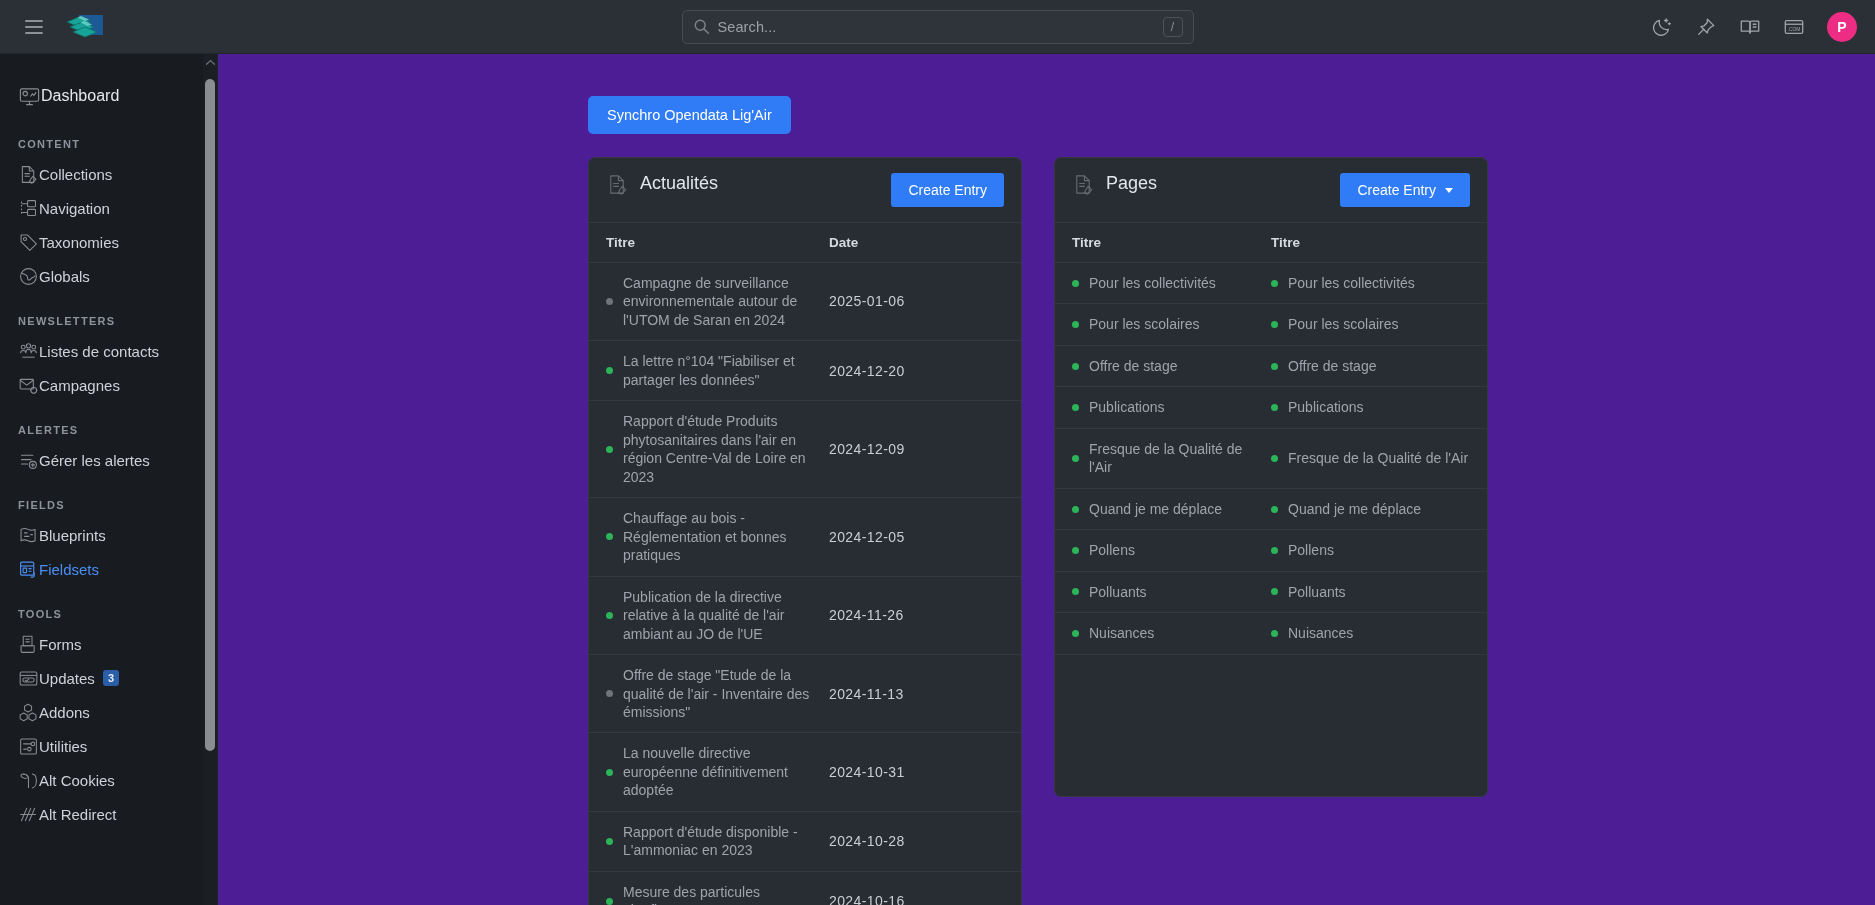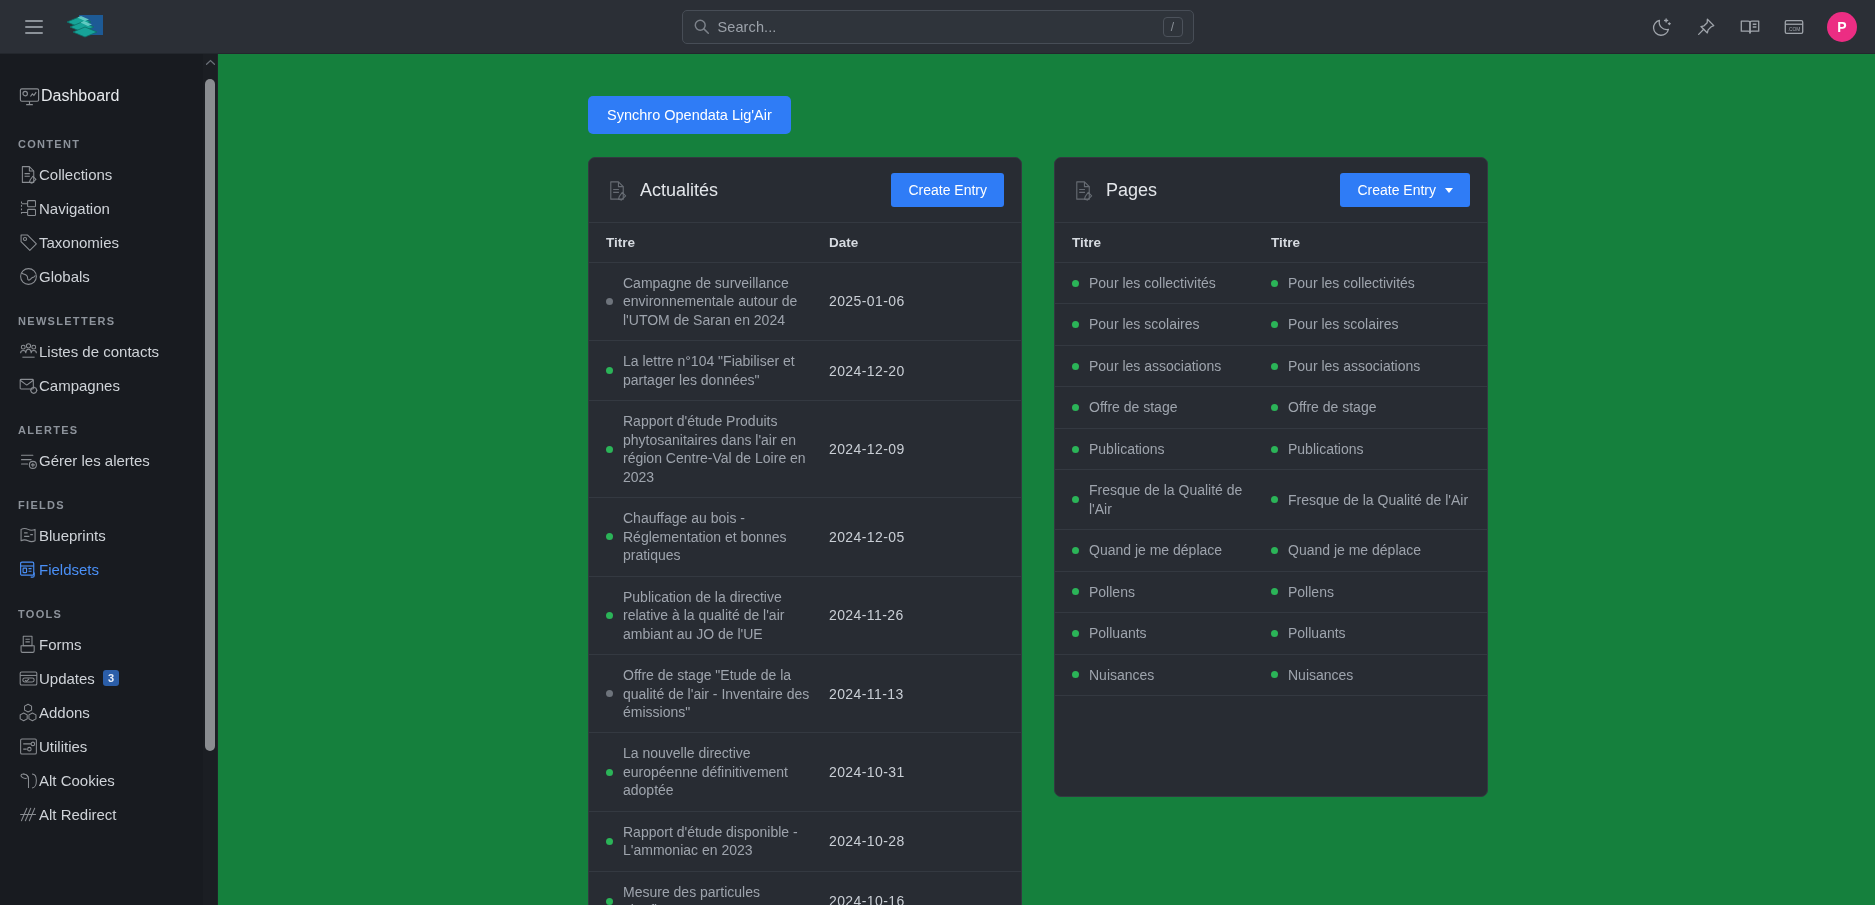--- a/index.html
+++ b/index.html
@@ -110,21 +110,21 @@
   }
   .sb-thumb {
     position: absolute; top: 25px; left: 2px;
     width: 10px; height: 672px;
     background: #8a8d91; border-radius: 5px;
     cursor: grab;
   }
 
   
   .main {
-    flex: 1; background: #15803d;
+    flex: 1; background: #4c1d95;
     overflow: hidden; position: relative;
     padding: 42px 0 0 0;
   }
   .main-inner { width: 900px; margin: 0 auto 0 370px; }
 
   .sync-btn {
     background: #2f7cf6; color: #fff;
     border: none; border-radius: 5px;
     font-size: 14.5px; font-family: inherit;
     padding: 11px 19px; cursor: pointer;
@@ -137,21 +137,21 @@
   .panel {
     width: 434px;
     background: #282c33;
     border: 1px solid #343941;
     border-radius: 7px;
     overflow: hidden;
   }
   .panel.tall { min-height: 640px; }
 
   .panel-head {
-    display: flex; align-items: center;
+    display: flex; align-items: flex-start;
     padding: 15px 17px;
     border-bottom: 1px solid #343941;
   }
   .panel-icon { width: 23px; height: 23px; margin-right: 11px; opacity:.55; flex:0 0 23px;}
   .panel-title { font-size: 18px; color: #e3e6ea; font-weight: 400; }
   .btn-primary {
     margin-left: auto;
     background: #2f7cf6; color: #fff; border: none; border-radius: 3px;
     font-size: 14px; font-family: inherit;
     padding: 9px 17px; cursor: pointer;
@@ -616,34 +616,20 @@
                       <span class="dot-wrap">
                         <i class="dot published"></i>
                         <span>Pour les scolaires</span>
                       </span>
                     </td>
                 </tr>
                 <tr>
                   <td class="title-cell">
                       <span class="dot-wrap">
                         <i class="dot published"></i>
-                        <span>Pour les associations</span>
-                      </span>
-                    </td>
-                  <td>
-                      <span class="dot-wrap">
-                        <i class="dot published"></i>
-                        <span>Pour les associations</span>
-                      </span>
-                    </td>
-                </tr>
-                <tr>
-                  <td class="title-cell">
-                      <span class="dot-wrap">
-                        <i class="dot published"></i>
                         <span>Offre de stage</span>
                       </span>
                     </td>
                   <td>
                       <span class="dot-wrap">
                         <i class="dot published"></i>
                         <span>Offre de stage</span>
                       </span>
                     </td>
                 </tr>

